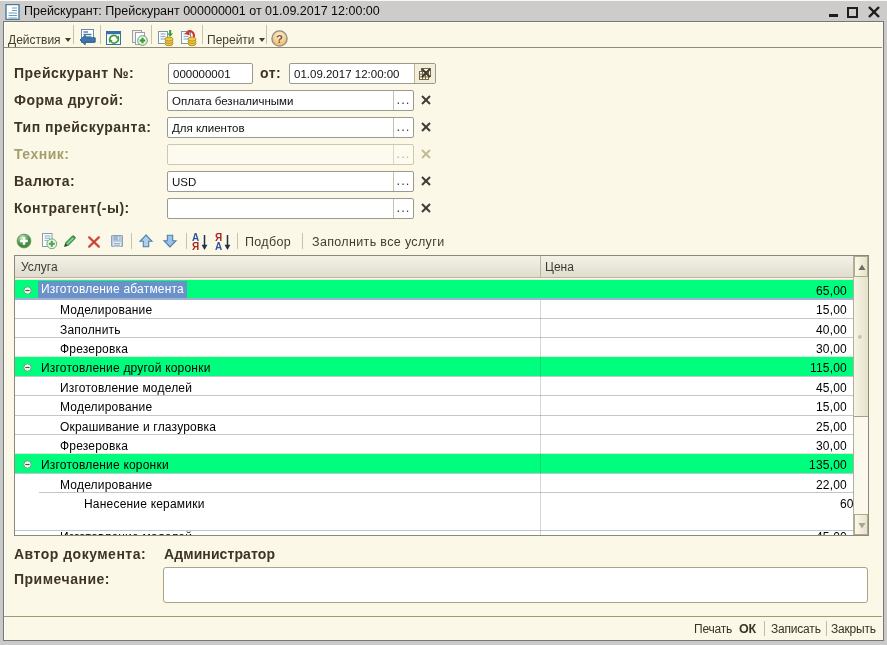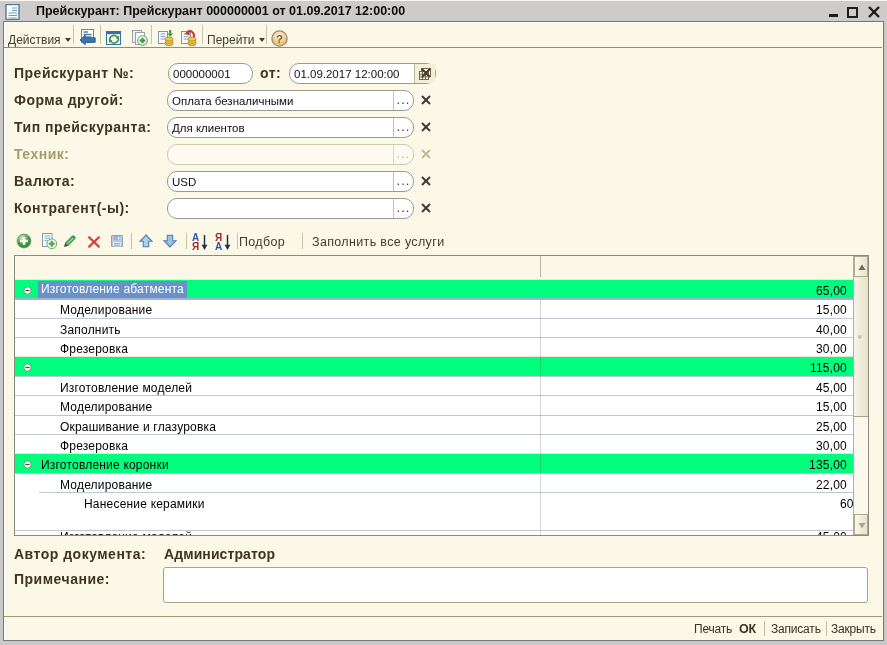--- a/index.html
+++ b/index.html
@@ -1,31 +1,31 @@
 <!DOCTYPE html>
 <html><head><meta charset="utf-8">
 <style>
 html,body{margin:0;padding:0;}
 body{width:887px;height:645px;position:relative;overflow:hidden;
  font-family:"Liberation Sans",sans-serif;background:#c9c9c9;}
 .abs{position:absolute;}
 
 #titlebar{left:0;top:0;width:887px;height:21px;background:#cdcccb;border-top:1px solid #f7f7f5;box-sizing:border-box;}
-#title{left:36px;top:4px;font-size:12.5px;font-weight:bold;color:#0a0a0a;letter-spacing:0px;}
+#title{left:24px;top:4px;font-size:12.5px;font-weight:normal;color:#0a0a0a;letter-spacing:0px;}
 #content{left:3px;top:21px;width:879px;height:618px;background:#fbf8e7;border:1px solid #767674;box-shadow:inset 1px 1px 0 #fffef2;}
 
 .tbsep{width:1px;background:#c6c3aa;}
 #tbline{left:4px;top:47px;width:878px;height:1px;background:#8f8c6f;}
 .tbtxt{font-size:12px;color:#423d2f;top:33px;height:14px;line-height:14px;}
 .tbtxt2{font-size:12.5px;letter-spacing:0.35px;color:#423d2f;height:14px;line-height:14px;}
 .tri{display:inline-block;width:0;height:0;border-left:3.5px solid transparent;border-right:3.5px solid transparent;border-top:4px solid #423d2f;vertical-align:2px;margin-left:4px;}
 
 .lbl{left:14px;font-size:14px;letter-spacing:0.5px;font-weight:bold;color:#3e3423;height:16px;line-height:16px;}
 .lbl.dis{color:#a69d6d;}
-.box{background:#fff;border:1px solid #9c9a8e;border-radius:10px;height:19px;font-size:11.5px;color:#101010;}
+.box{background:#fff;border:1px solid #9c9a8e;border-radius:2px;height:19px;font-size:11.5px;color:#101010;}
 .box .txt{position:absolute;left:4px;top:3px;height:14px;line-height:14px;white-space:nowrap;}
 .dots{position:absolute;right:0;top:0;width:19px;height:19px;border-left:1px solid #c5c2b0;text-align:center;font-size:13px;color:#3c3930;line-height:18px;letter-spacing:1px;}
 .xbtn{width:18px;height:18px;}
 .box.dis{background:#fdfbf0;border-color:#cdc9ad;}
 .box.dis .dots{color:#bcb48c;border-left-color:#ddd8bc;}
 
 #tbl{left:14px;top:255px;width:853px;height:279px;border:1px solid #8b897b;background:#fbf8e7;}
 #thead{left:0;top:0;width:838px;height:21px;background:linear-gradient(#f4f1e6,#e0ddcf);border-bottom:1px solid #b8b5a7;font-size:12px;color:#3c3b33;}
 #rows{left:0;top:23px;width:838px;height:256px;overflow:hidden;background:#fff;}
 .row{position:absolute;left:0;width:838px;height:19.35px;font-size:12px;letter-spacing:0.2px;color:#000;}
@@ -260,25 +260,29 @@
  <line x1="13.5" y1="3" x2="13.5" y2="14" stroke="#22304c" stroke-width="1.5"></line>
  <polygon points="13.5,18 10.6,12.8 16.4,12.8" fill="#22304c"></polygon>
 </svg>
 <svg class="abs" style="left:214px;top:232px" width="18" height="19">
  <text x="1" y="9" font-size="10" font-weight="bold" fill="#a82828" font-family="Liberation Sans">Я</text>
  <text x="1" y="18" font-size="10" font-weight="bold" fill="#2a55a0" font-family="Liberation Sans">А</text>
  <line x1="13.5" y1="3" x2="13.5" y2="14" stroke="#22304c" stroke-width="1.5"></line>
  <polygon points="13.5,18 10.6,12.8 16.4,12.8" fill="#22304c"></polygon>
 </svg>
 <div class="abs tbsep" style="left:237px;top:233px;height:16px"></div>
-<div class="abs tbtxt2" style="left:239px;top:235px">Подбор</div>
+<div class="abs tbtxt2" style="left:245px;top:235px">Подбор</div>
 <div class="abs tbsep" style="left:302px;top:233px;height:16px"></div>
 <div class="abs tbtxt2" style="left:312px;top:235px">Заполнить все услуги</div>
 
 <div class="abs" id="tbl">
+ <div class="abs" id="thead">
+  <span style="position:absolute;left:6px;top:4px">Услуга</span>
+  <span style="position:absolute;left:530px;top:4px">Цена</span>
+ </div>
  <div class="abs" style="left:525px;top:0;width:1px;height:21px;background:#b8b5a7"></div>
  <div class="abs" id="rows">
   <div class="row g" style="top:0.00px;border-bottom:2px solid #9fb2d4;height:18.36px;z-index:2;">
         <svg class="gmin" width="9" height="9">
           <circle cx="4.5" cy="4.5" r="3.7" fill="#eef8f0" stroke="#6a9478" stroke-width="0.9"></circle>
           <line x1="2.4" y1="4.5" x2="6.6" y2="4.5" stroke="#4a4a46" stroke-width="1.1"></line>
         </svg>
         <span class="nm" style="left:23px;top:1px;height:17px;line-height:17px;background:#6a92c9;color:#fff;padding:0 3px;">Изготовление абатмента</span>
         <span class="pr">65,00</span>
       </div>
@@ -292,20 +296,21 @@
       </div>
   <div class="row w" style="top:58.08px;">
         <span class="nm" style="left:45px">Фрезеровка</span>
         <span class="pr">30,00</span>
       </div>
   <div class="row g" style="top:77.44px;">
         <svg class="gmin" width="9" height="9">
           <circle cx="4.5" cy="4.5" r="3.7" fill="#eef8f0" stroke="#6a9478" stroke-width="0.9"></circle>
           <line x1="2.4" y1="4.5" x2="6.6" y2="4.5" stroke="#4a4a46" stroke-width="1.1"></line>
         </svg>
+        <span class="nm" style="left:26px">Изготовление другой коронки</span>
         <span class="pr">115,00</span>
       </div>
   <div class="row w" style="top:96.80px;">
         <span class="nm" style="left:45px">Изготовление моделей</span>
         <span class="pr">45,00</span>
       </div>
   <div class="row w" style="top:116.16px;">
         <span class="nm" style="left:45px">Моделирование</span>
         <span class="pr">15,00</span>
       </div>

